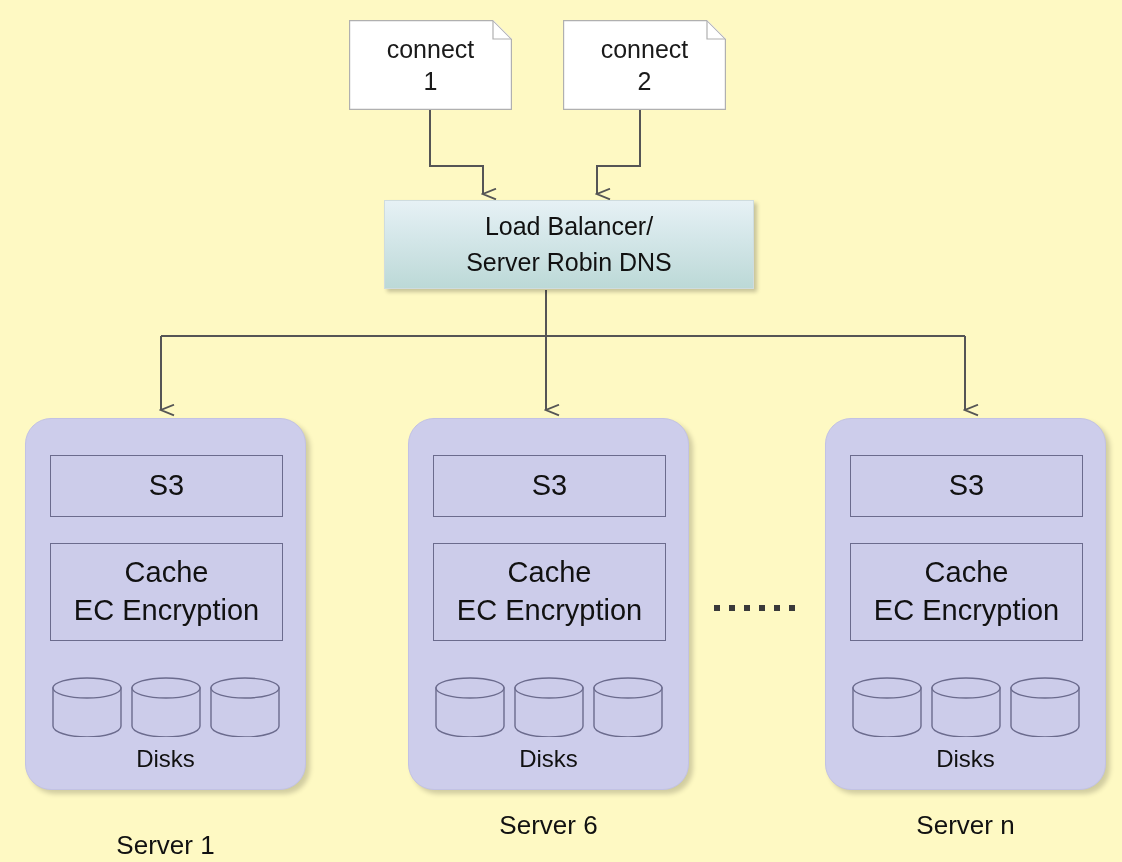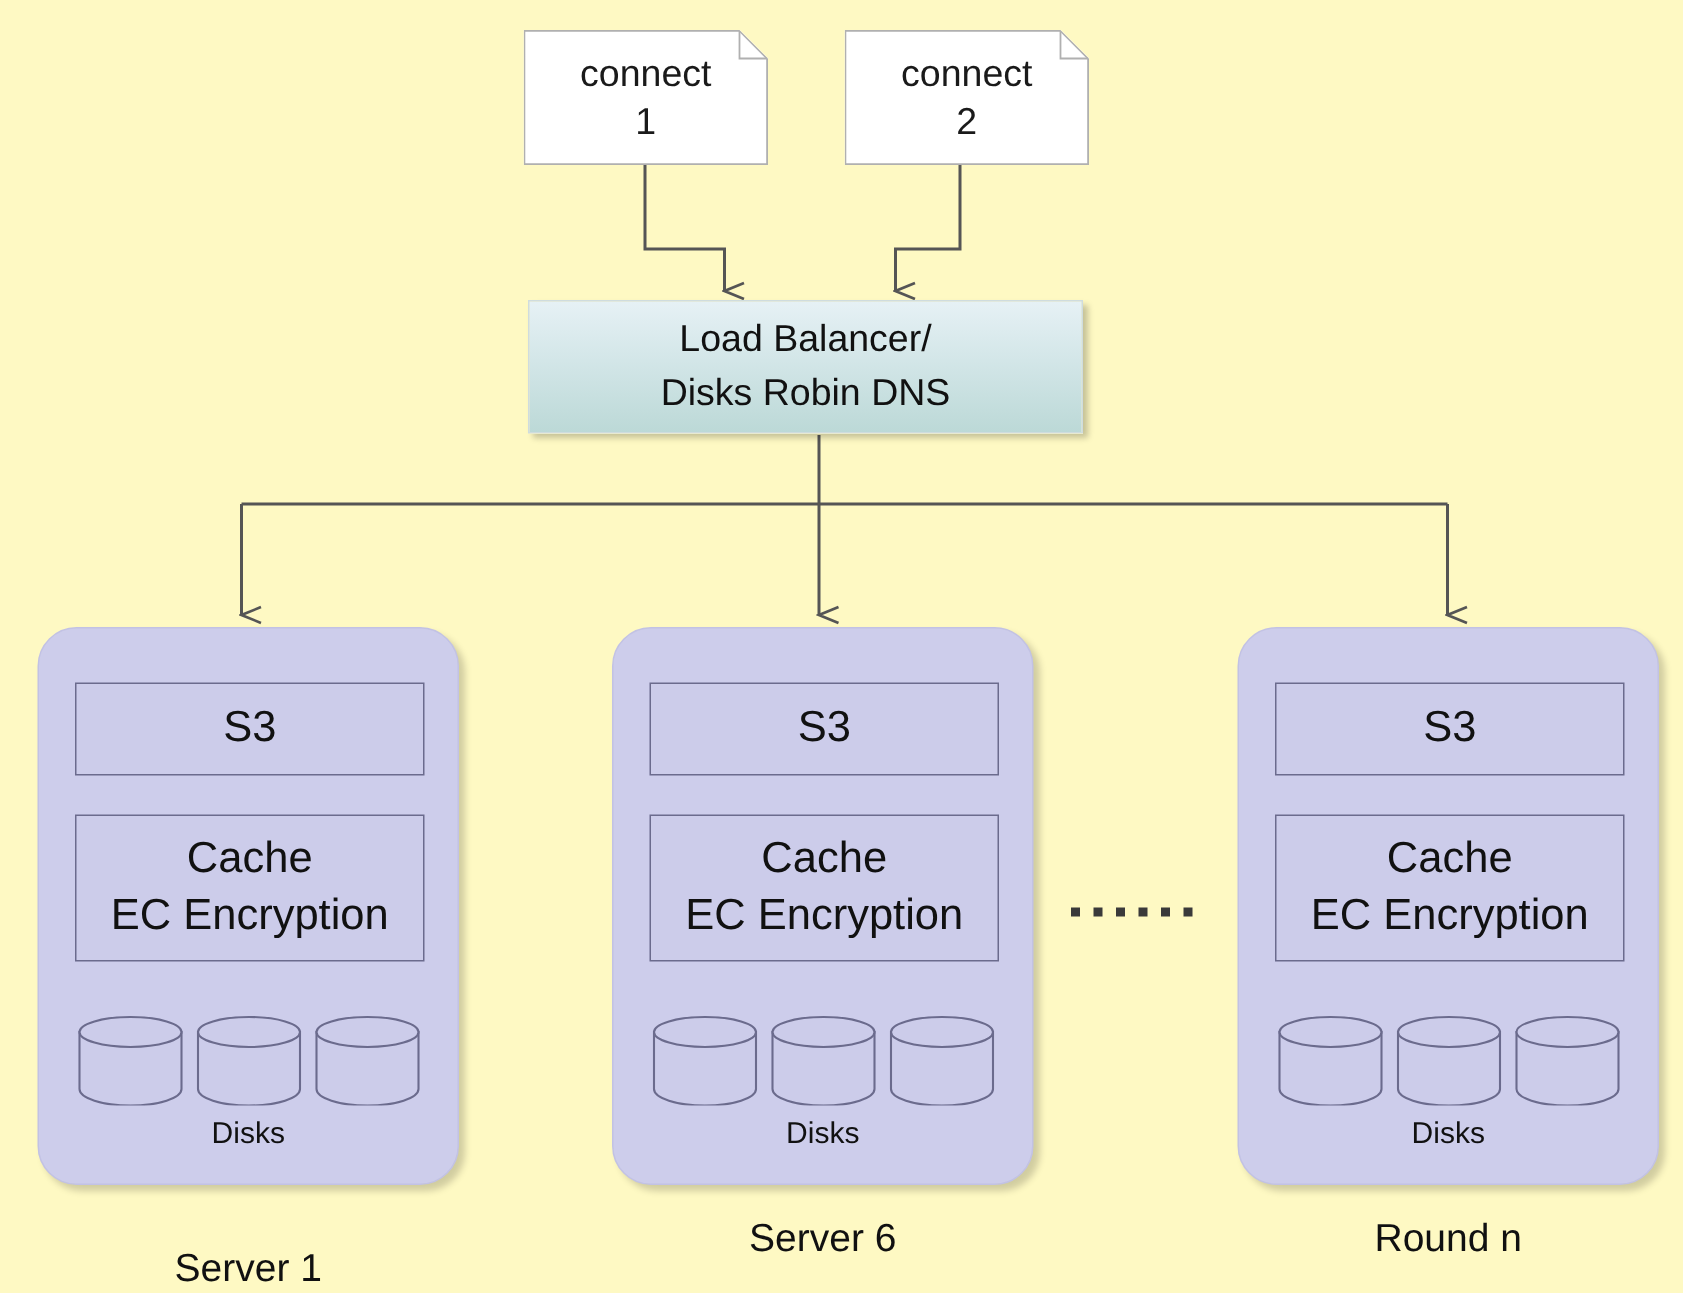--- a/index.html
+++ b/index.html
@@ -51,20 +51,21 @@
     border: 1px solid #cfdcde;
     box-shadow: 3px 3px 4px rgba(0,0,0,0.22);
     display: flex;
     flex-direction: column;
     align-items: center;
     justify-content: center;
     color: #111111;
     font-size: 25px;
     line-height: 1.42;
     text-align: center;
+    margin-left: 32px;
   }
 
   
   .server {
     position: absolute;
     box-sizing: border-box;
     background: #cdcdeb;
     border: 1px solid #c2c2e4;
     border-radius: 26px;
     box-shadow: 4px 4px 5px rgba(0,0,0,0.18);
@@ -84,21 +85,21 @@
     text-align: center;
   }
   .disk {
     position: absolute;
   }
   .disks-label {
     position: absolute;
     width: 100%;
     text-align: center;
     color: #111111;
-    font-size: 20px;
+    font-size: 24px;
   }
   .server-caption {
     position: absolute;
     text-align: center;
     color: #111111;
     font-size: 26px;
   }
 
   
   .ellipsis {
@@ -168,21 +169,21 @@
     <svg class="note-border" viewBox="0 0 163 90" preserveAspectRatio="none" xmlns="http://www.w3.org/2000/svg">
       <path d="M0.6,0.6 L144,0.6 L162.4,19 L162.4,89.4 L0.6,89.4 Z" fill="#ffffff" stroke="#b0b0b0" stroke-width="1.2"></path>
       <path d="M144,0.6 L144,19 L162.4,19" fill="none" stroke="#b0b0b0" stroke-width="1.2"></path>
     </svg>
     <span class="note-label" style="position:relative;">connect</span>
     <span class="note-label" style="position:relative;">2</span>
   </div>
 
   <div class="lb" style="left:352px; top:200px; width:370px; height:89px;">
     <span>Load Balancer/</span>
-    <span>Disks Robin DNS</span>
+    <span>Server Robin DNS</span>
   </div>
 
   <div class="server" style="left:25px; top:418px; width:281px; height:372px;">
     <div class="subbox" style="left:24px; top:36px; width:233px; height:62px;">
       <span>S3</span>
     </div>
     <div class="subbox" style="left:24px; top:124px; width:233px; height:98px;">
       <span>Cache</span>
       <span>EC Encryption</span>
     </div>
@@ -256,15 +257,15 @@
       <path d="M2,11 L2,49 A34,11 0 0 0 70,49 L70,11 Z" fill="#ccccea" stroke="#6b6b8d" stroke-width="1.4"></path>
       <ellipse cx="36" cy="11" rx="34" ry="10" fill="#ccccea" stroke="#6b6b8d" stroke-width="1.4"></ellipse>
     </svg>
     <svg class="disk" style="left:183px; top:258px;" width="72" height="60" viewBox="0 0 72 60" xmlns="http://www.w3.org/2000/svg">
       <path d="M2,11 L2,49 A34,11 0 0 0 70,49 L70,11 Z" fill="#ccccea" stroke="#6b6b8d" stroke-width="1.4"></path>
       <ellipse cx="36" cy="11" rx="34" ry="10" fill="#ccccea" stroke="#6b6b8d" stroke-width="1.4"></ellipse>
     </svg>
 
     <div class="disks-label" style="top:326px;">Disks</div>
   </div>
-  <div class="server-caption" style="left:825px; top:810px; width:281px;">Round n</div>
+  <div class="server-caption" style="left:825px; top:810px; width:281px;">Server n</div>
 
 </div>
 
 </body></html>

